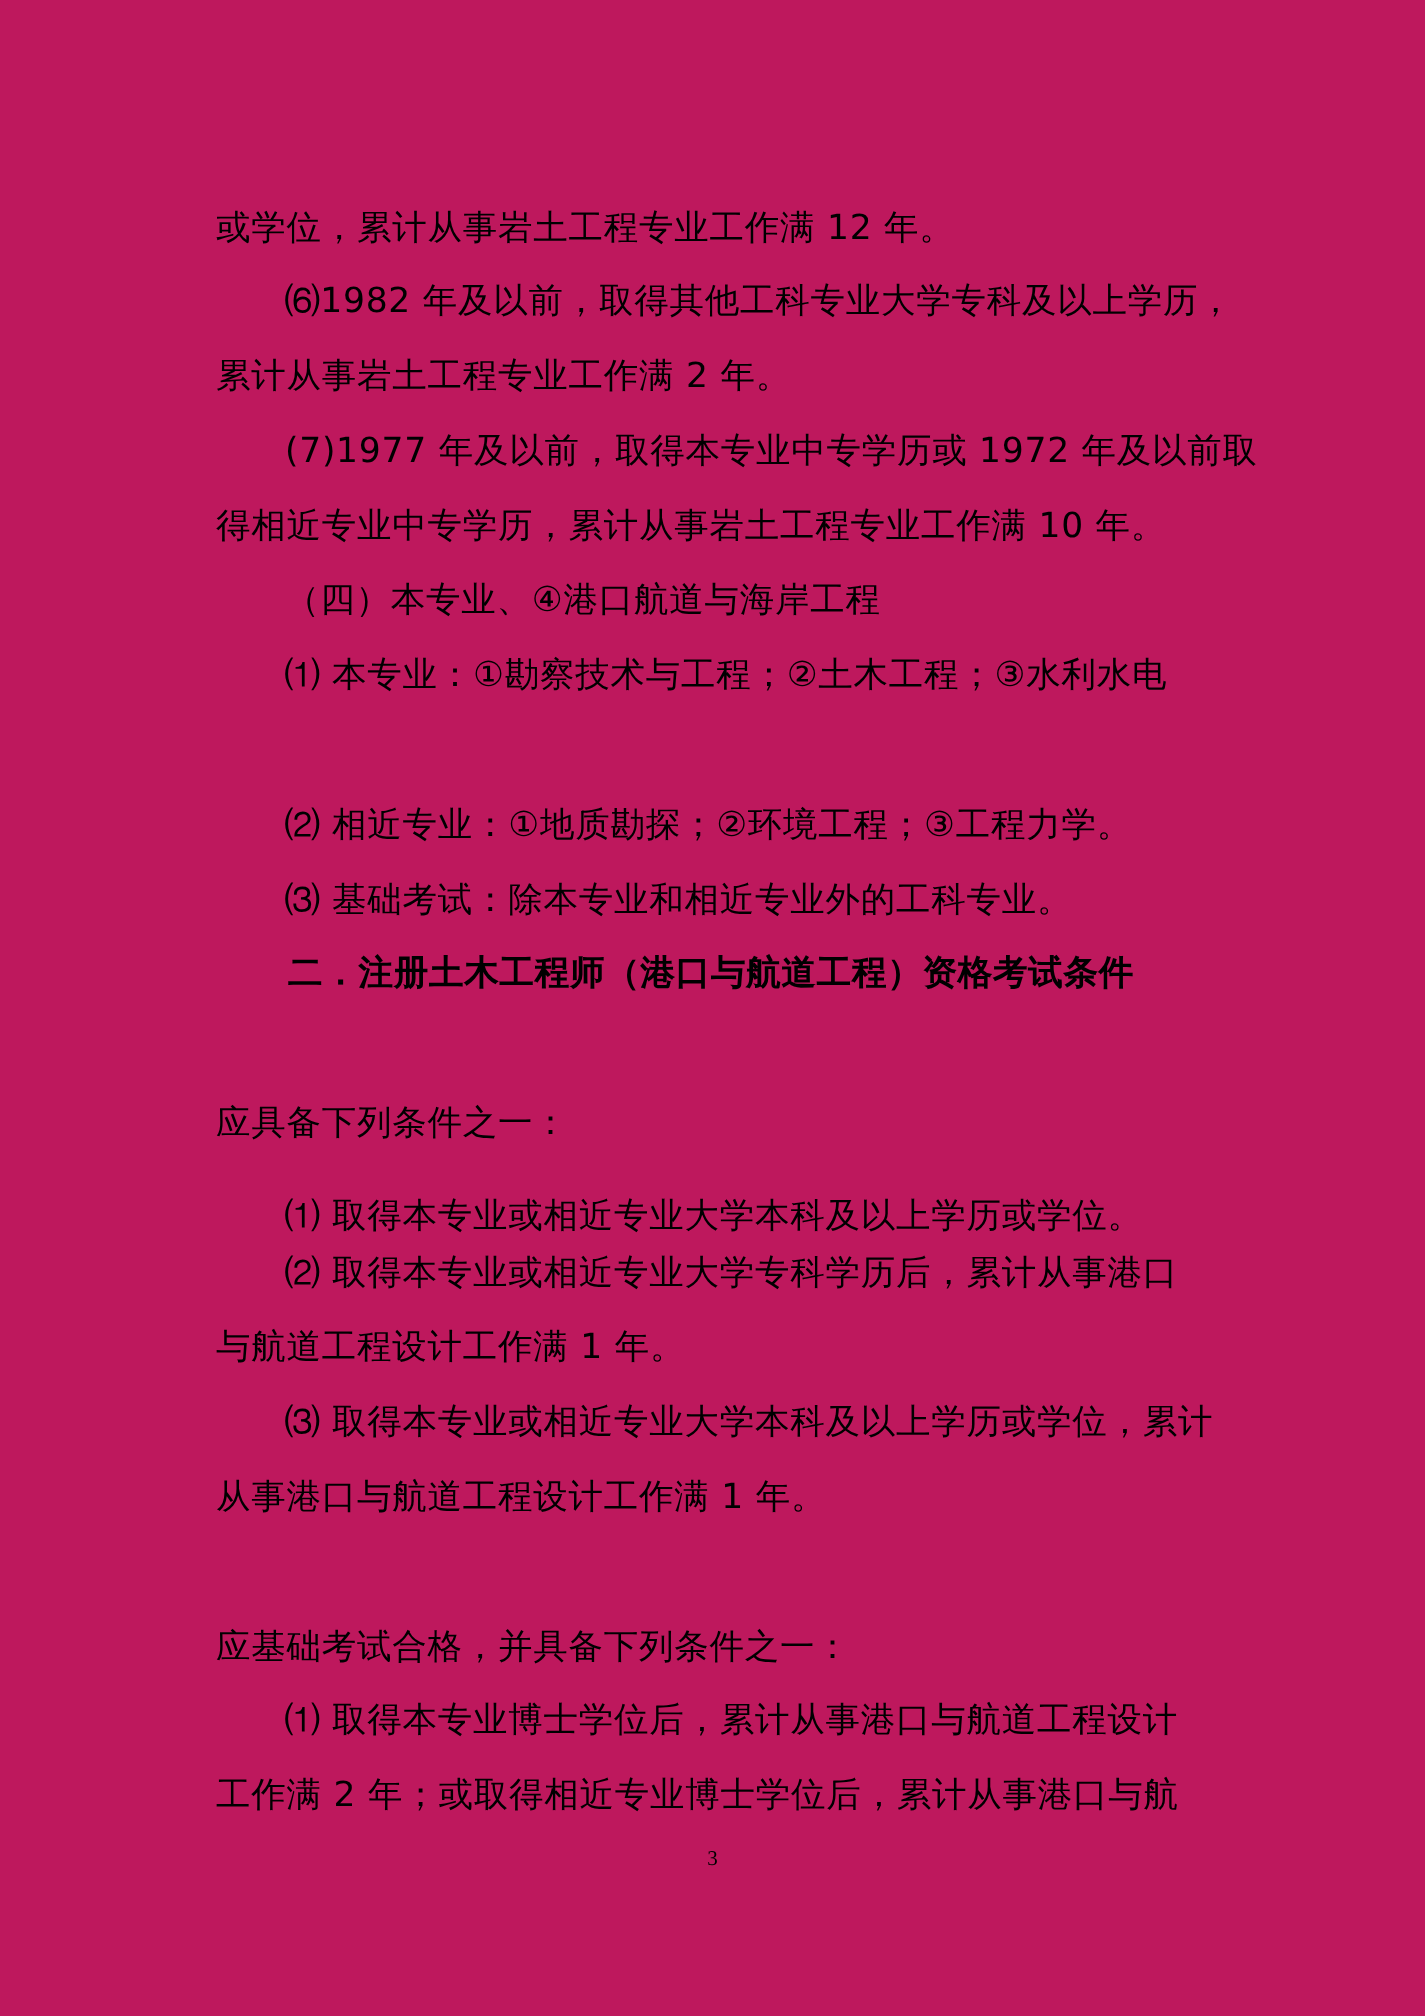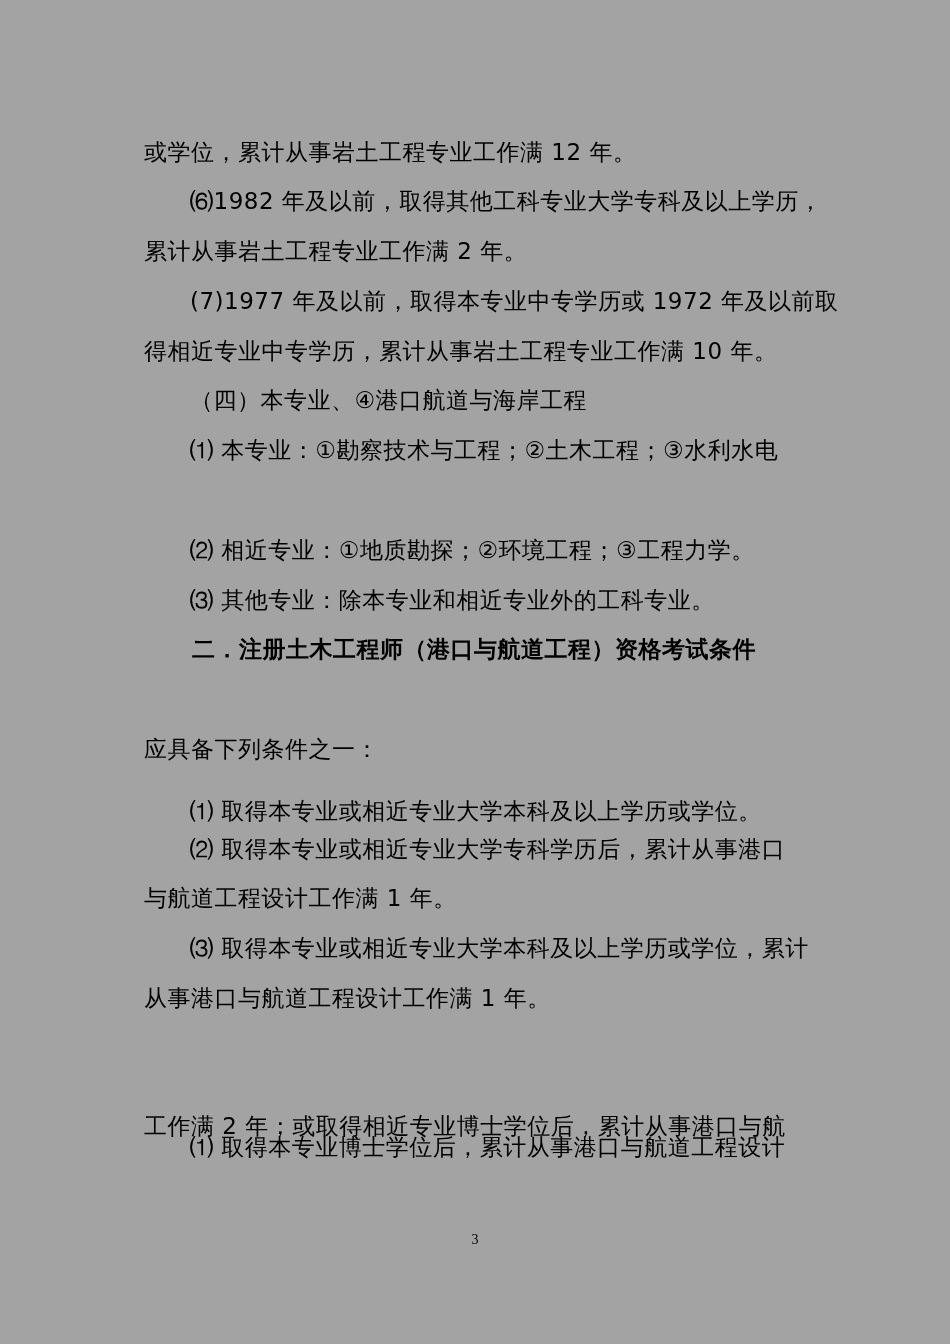--- a/index.html
+++ b/index.html
@@ -1,41 +1,42 @@
 <!DOCTYPE html>
 <html><head>
 <meta charset="utf-8">
 <style>
   html, body { margin:0; padding:0; background:#ffffff; }
   body { width:950px; height:1344px; position:relative; overflow:hidden;
          font-family: "DejaVu Sans", "Liberation Sans", sans-serif; color:#000; }
-  .page { position:absolute; left:0; top:0; width:950px; height:1344px; background:#a3a3a3; }
+  .page { position:absolute; left:0; top:0; width:950px; height:1344px; background:#be185d; }
   .line { position:absolute; left:144px; font-size:23px; line-height:30px; white-space:nowrap; letter-spacing:0.5px; }
   .indent { left:190px; }
   .indent-h { left:192px; font-weight:bold; }
   .pagenum { position:absolute; top:1232px; left:0; width:950px; text-align:center;
              font-family:"Liberation Serif", serif; font-size:14px; }
 </style>
 </head>
 <body>
 
 <div class="page">
   <div class="line" style="top:137px">或学位，累计从事岩土工程专业工作满 12 年。</div>
   <div class="line indent" style="top:186px">⑹1982 年及以前，取得其他工科专业大学专科及以上学历，</div>
   <div class="line" style="top:236px">累计从事岩土工程专业工作满 2 年。</div>
   <div class="line indent" style="top:286px">(7)1977 年及以前，取得本专业中专学历或 1972 年及以前取</div>
   <div class="line" style="top:336px">得相近专业中专学历，累计从事岩土工程专业工作满 10 年。</div>
   <div class="line indent" style="top:385px">（四）本专业、④港口航道与海岸工程</div>
   <div class="line indent" style="top:435px">⑴ 本专业：①勘察技术与工程；②土木工程；③水利水电</div>
   <div class="line indent" style="top:535px">⑵ 相近专业：①地质勘探；②环境工程；③工程力学。</div>
-  <div class="line indent" style="top:585px">⑶ 其他专业：除本专业和相近专业外的工科专业。</div>
+  <div class="line indent" style="top:585px">⑶ 基础考试：除本专业和相近专业外的工科专业。</div>
   <div class="line indent-h" style="top:634px">二．注册土木工程师（港口与航道工程）资格考试条件</div>
   <div class="line" style="top:734px">应具备下列条件之一：</div>
   <div class="line indent" style="top:796px">⑴ 取得本专业或相近专业大学本科及以上学历或学位。</div>
   <div class="line indent" style="top:834px">⑵ 取得本专业或相近专业大学专科学历后，累计从事港口</div>
   <div class="line" style="top:883px">与航道工程设计工作满 1 年。</div>
   <div class="line indent" style="top:933px">⑶ 取得本专业或相近专业大学本科及以上学历或学位，累计</div>
   <div class="line" style="top:983px">从事港口与航道工程设计工作满 1 年。</div>
+  <div class="line" style="top:1083px">应基础考试合格，并具备下列条件之一：</div>
   <div class="line indent" style="top:1132px">⑴ 取得本专业博士学位后，累计从事港口与航道工程设计</div>
-  <div class="line" style="top:1111px">工作满 2 年；或取得相近专业博士学位后，累计从事港口与航</div>
+  <div class="line" style="top:1182px">工作满 2 年；或取得相近专业博士学位后，累计从事港口与航</div>
 
   <div class="pagenum">3</div>
 </div>
 
 </body></html>

